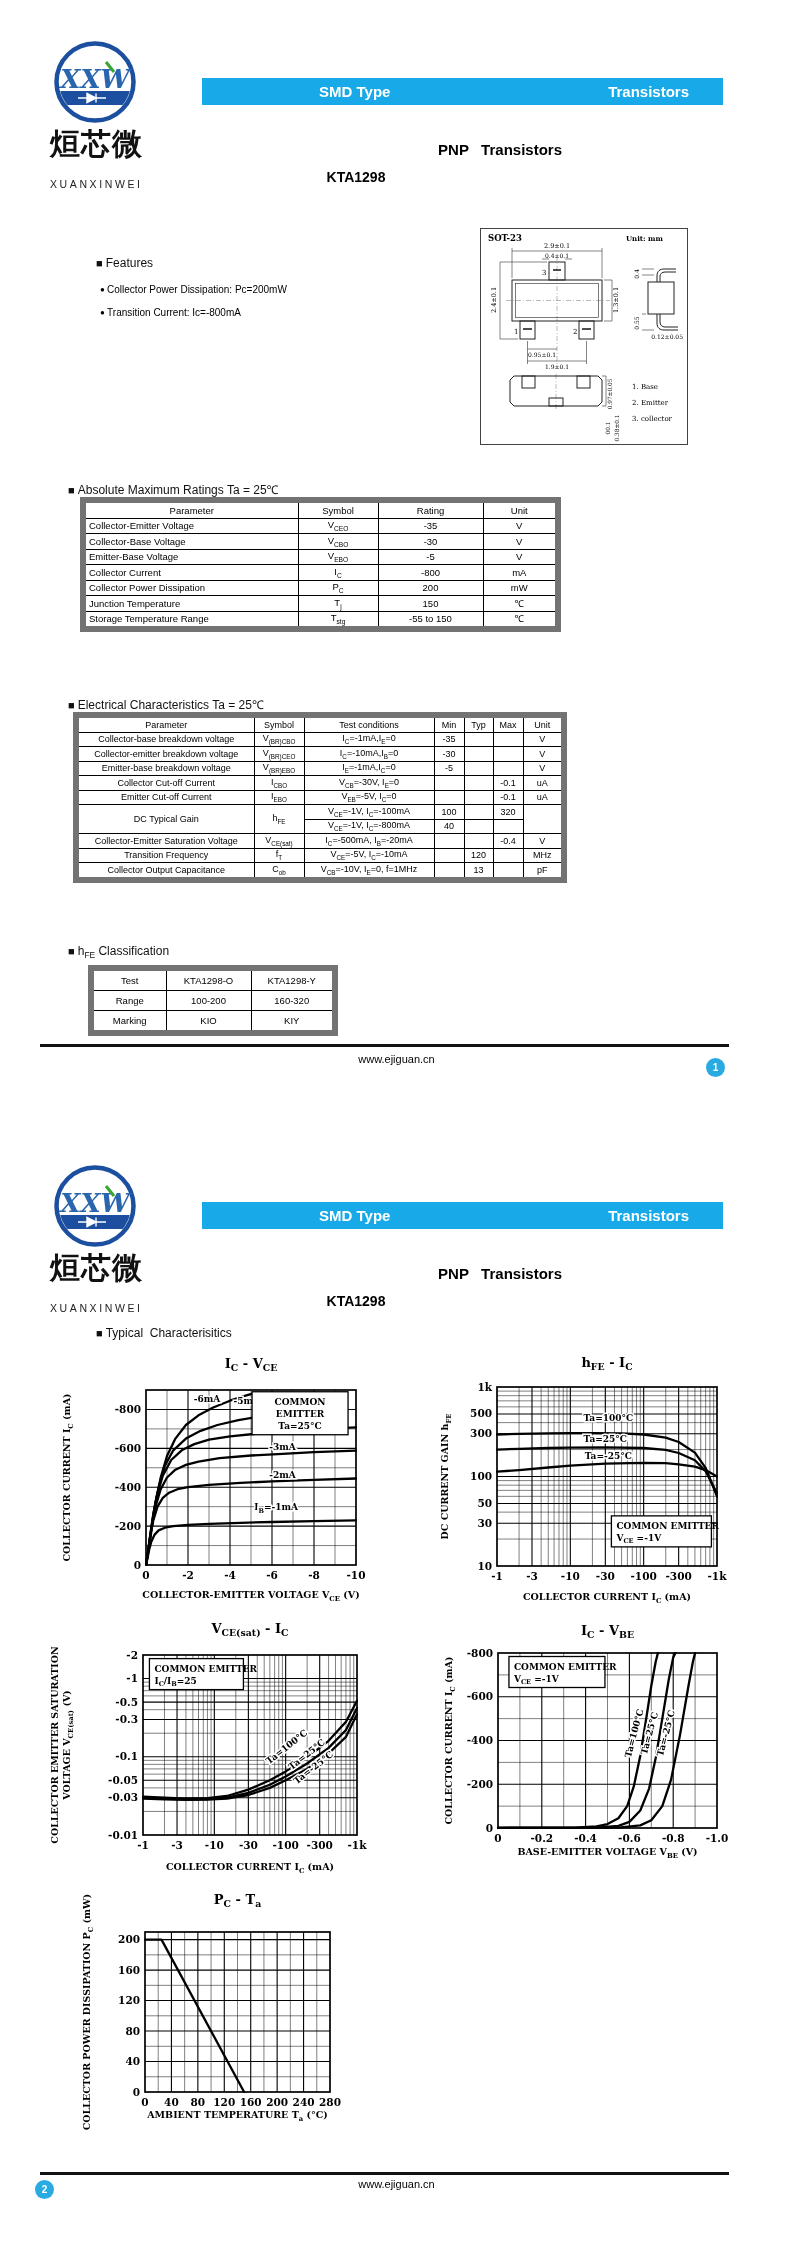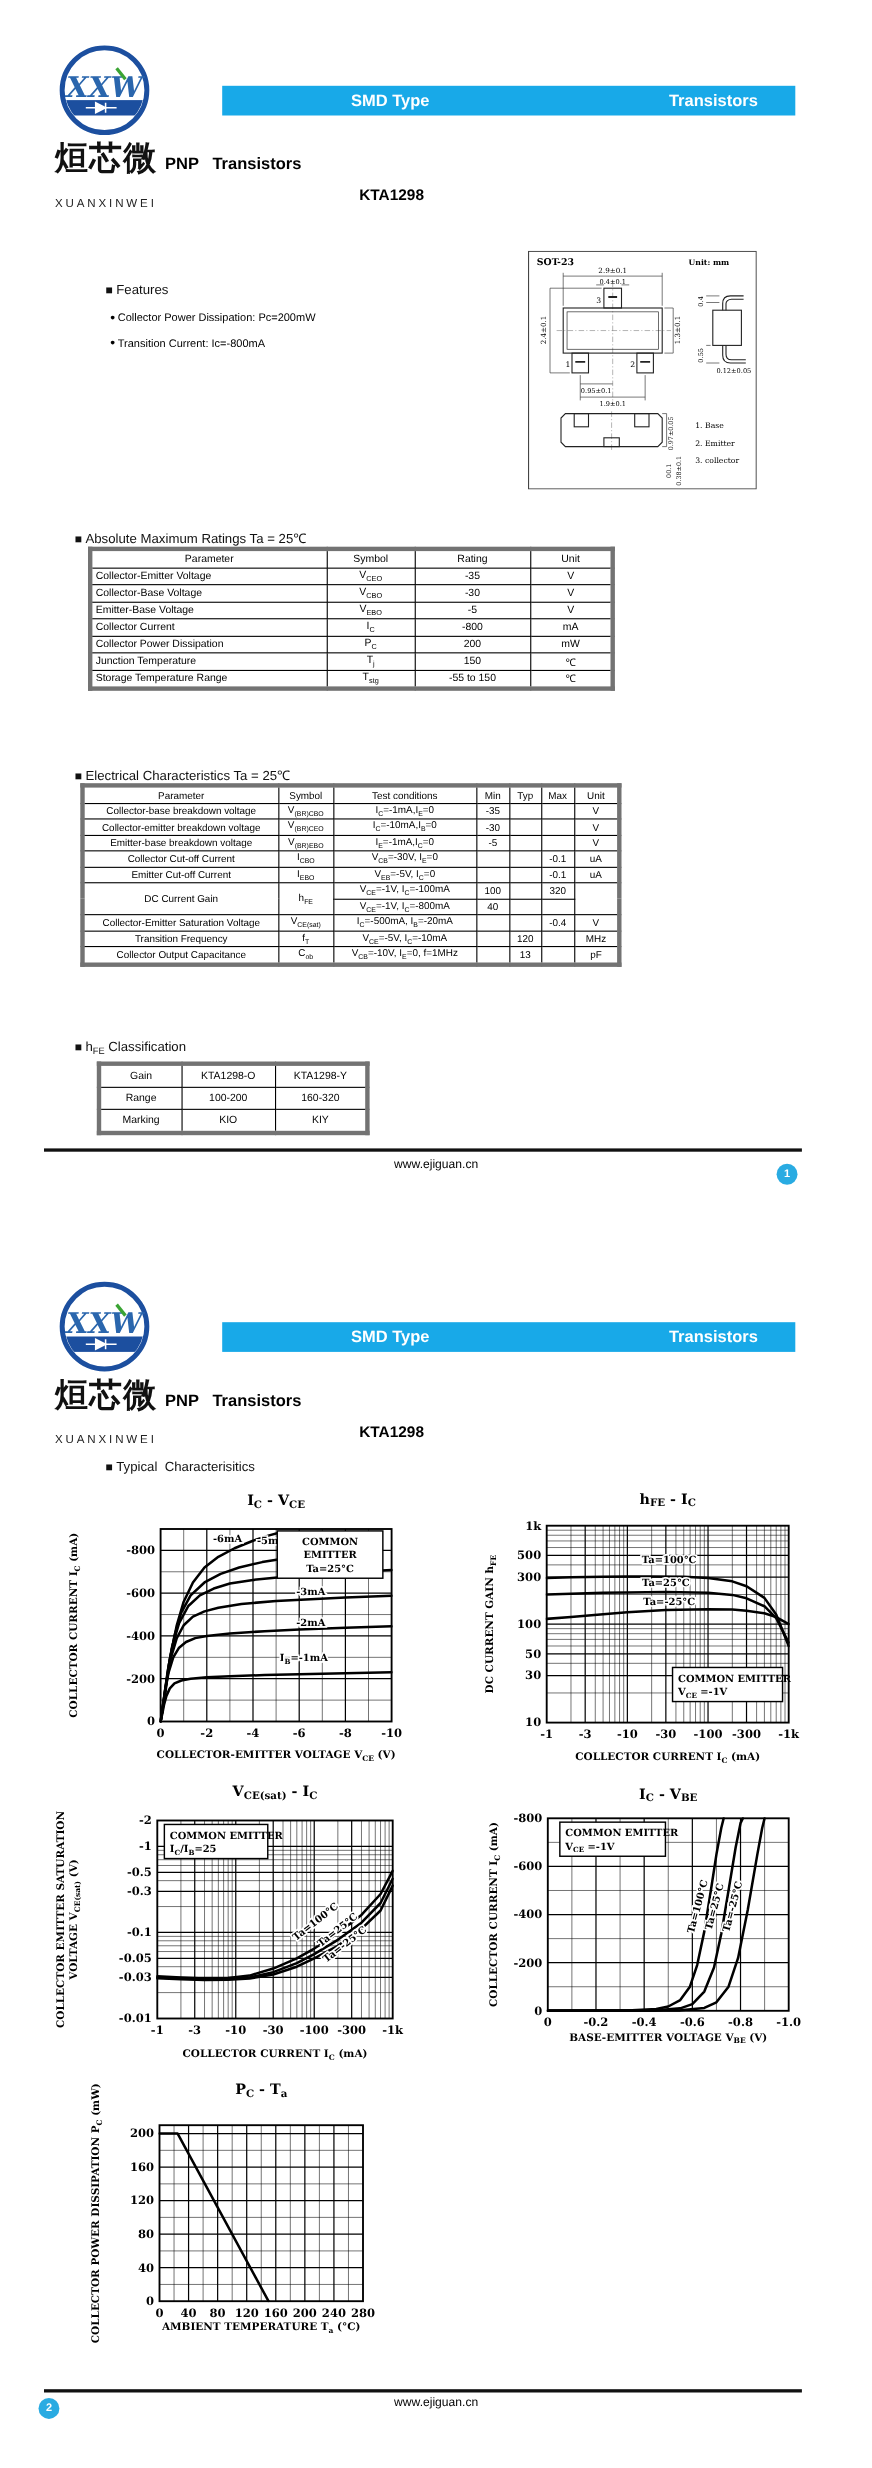--- a/index.html
+++ b/index.html
@@ -6,29 +6,29 @@
   .sheet{position:relative;width:729px;height:2244px;background:#fff;overflow:hidden;
          font-family:"Liberation Sans",sans-serif;color:#000;}
   .abs{position:absolute;}
   
   .logo{position:absolute;width:150px;text-align:left;}
   .logo-cn{font-size:30px;font-weight:bold;letter-spacing:1px;line-height:32px;margin-top:0px;color:#111;}
   .logo-en{font-size:10.5px;letter-spacing:2.6px;color:#222;margin-top:18px;}
   
   .bar{position:absolute;height:27px;background:#18a9e8;color:#fff;font-weight:bold;font-size:15px;line-height:27px;}
   .bar span{position:absolute;white-space:pre;margin-left:11px;}
-  .doc-title{position:absolute;left:150px;width:412px;text-align:left;font-size:15px;font-weight:bold;white-space:pre;}
+  .doc-title{position:absolute;left:150px;width:412px;text-align:right;font-size:15px;font-weight:bold;white-space:pre;}
   .doc-part{position:absolute;left:150px;width:412px;text-align:center;font-size:14px;font-weight:bold;}
   
   .h{position:absolute;font-size:12px;color:#111;white-space:pre;}
   .h::before{content:"■ ";font-size:11px;}
   .feat{position:absolute;font-size:10px;}
   .feat::before{content:"● ";font-size:8px;vertical-align:1px;}
   
-  table.t{position:absolute;border-collapse:collapse;border:4px solid #737373;background:#fff;table-layout:fixed;}
+  table.t{position:absolute;border-collapse:collapse;border:6px solid #737373;background:#fff;table-layout:fixed;}
   table.t td,table.t th{border:1px solid #000;text-align:center;padding:0 3px;font-weight:normal;overflow:hidden;white-space:nowrap;}
   table.t-abs{font-size:9.5px;}
   table.t-abs td,table.t-abs th{height:14.5px;}
   table.t-abs tbody td:first-child{text-align:left;}
   table.t-elec{font-size:9px;}
   table.t-elec td,table.t-elec th{height:13.5px;}
   table.t-elec td.L{text-align:center;}
   table.t-hfe{font-size:9.5px;}
   table.t-hfe td{height:19px;}
   sub{font-size:70%;}
@@ -289,21 +289,21 @@
         <tr>
           <td class="L">Emitter Cut-off Current</td>
           <td>I<sub>EBO</sub></td>
           <td class="L">V<sub>EB</sub>=-5V, I<sub>C</sub>=0</td>
           <td></td>
           <td></td>
           <td>-0.1</td>
           <td>uA</td>
         </tr>
         <tr>
-          <td rowspan="2" class="L">DC Current Gain</td>
+          <td rowspan="2" class="L">DC Typical Gain</td>
           <td rowspan="2">h<sub>FE</sub></td>
           <td class="L">V<sub>CE</sub>=-1V, I<sub>C</sub>=-100mA</td>
           <td>100</td>
           <td></td>
           <td>320</td>
           <td rowspan="2"></td>
         </tr>
         <tr>
           <td class="L">V<sub>CE</sub>=-1V, I<sub>C</sub>=-800mA</td>
           <td>40</td>
@@ -342,21 +342,21 @@
 
   <div class="h" style="left:68px;top:944px">h<sub>FE</sub> Classification</div>
   <table class="t t-hfe" style="left:88px;top:965px;width:244px">
     <colgroup>
         <col style="width:75px">
         <col style="width:85px">
         <col style="width:84px">
       </colgroup>
     <tbody>
         <tr>
-          <td>Gain</td>
+          <td>Test</td>
           <td>KTA1298-O</td>
           <td>KTA1298-Y</td>
         </tr>
         <tr>
           <td>Range</td>
           <td>100-200</td>
           <td>160-320</td>
         </tr>
         <tr>
           <td>Marking</td>

